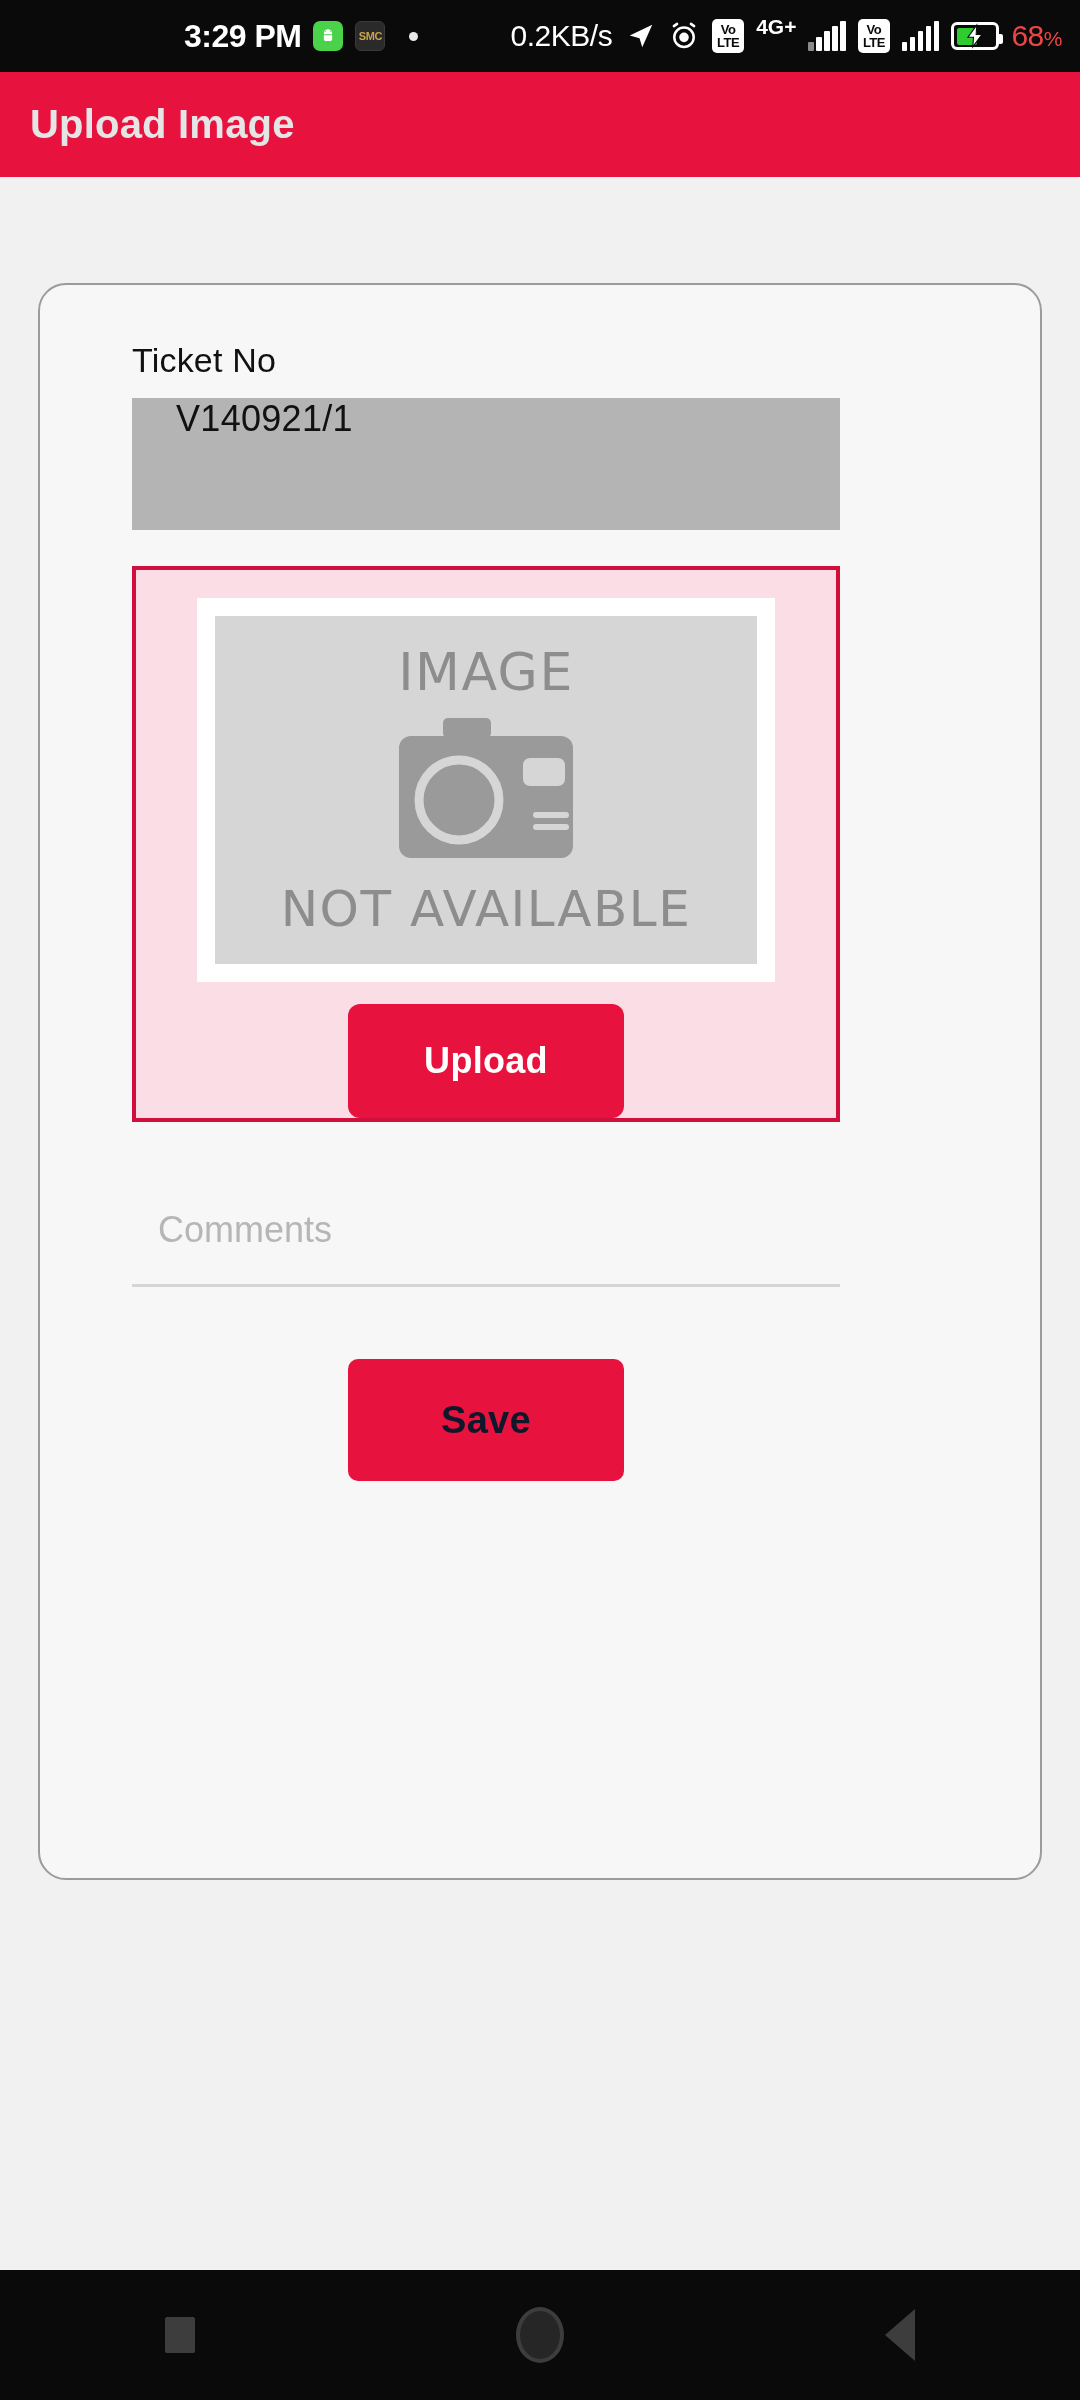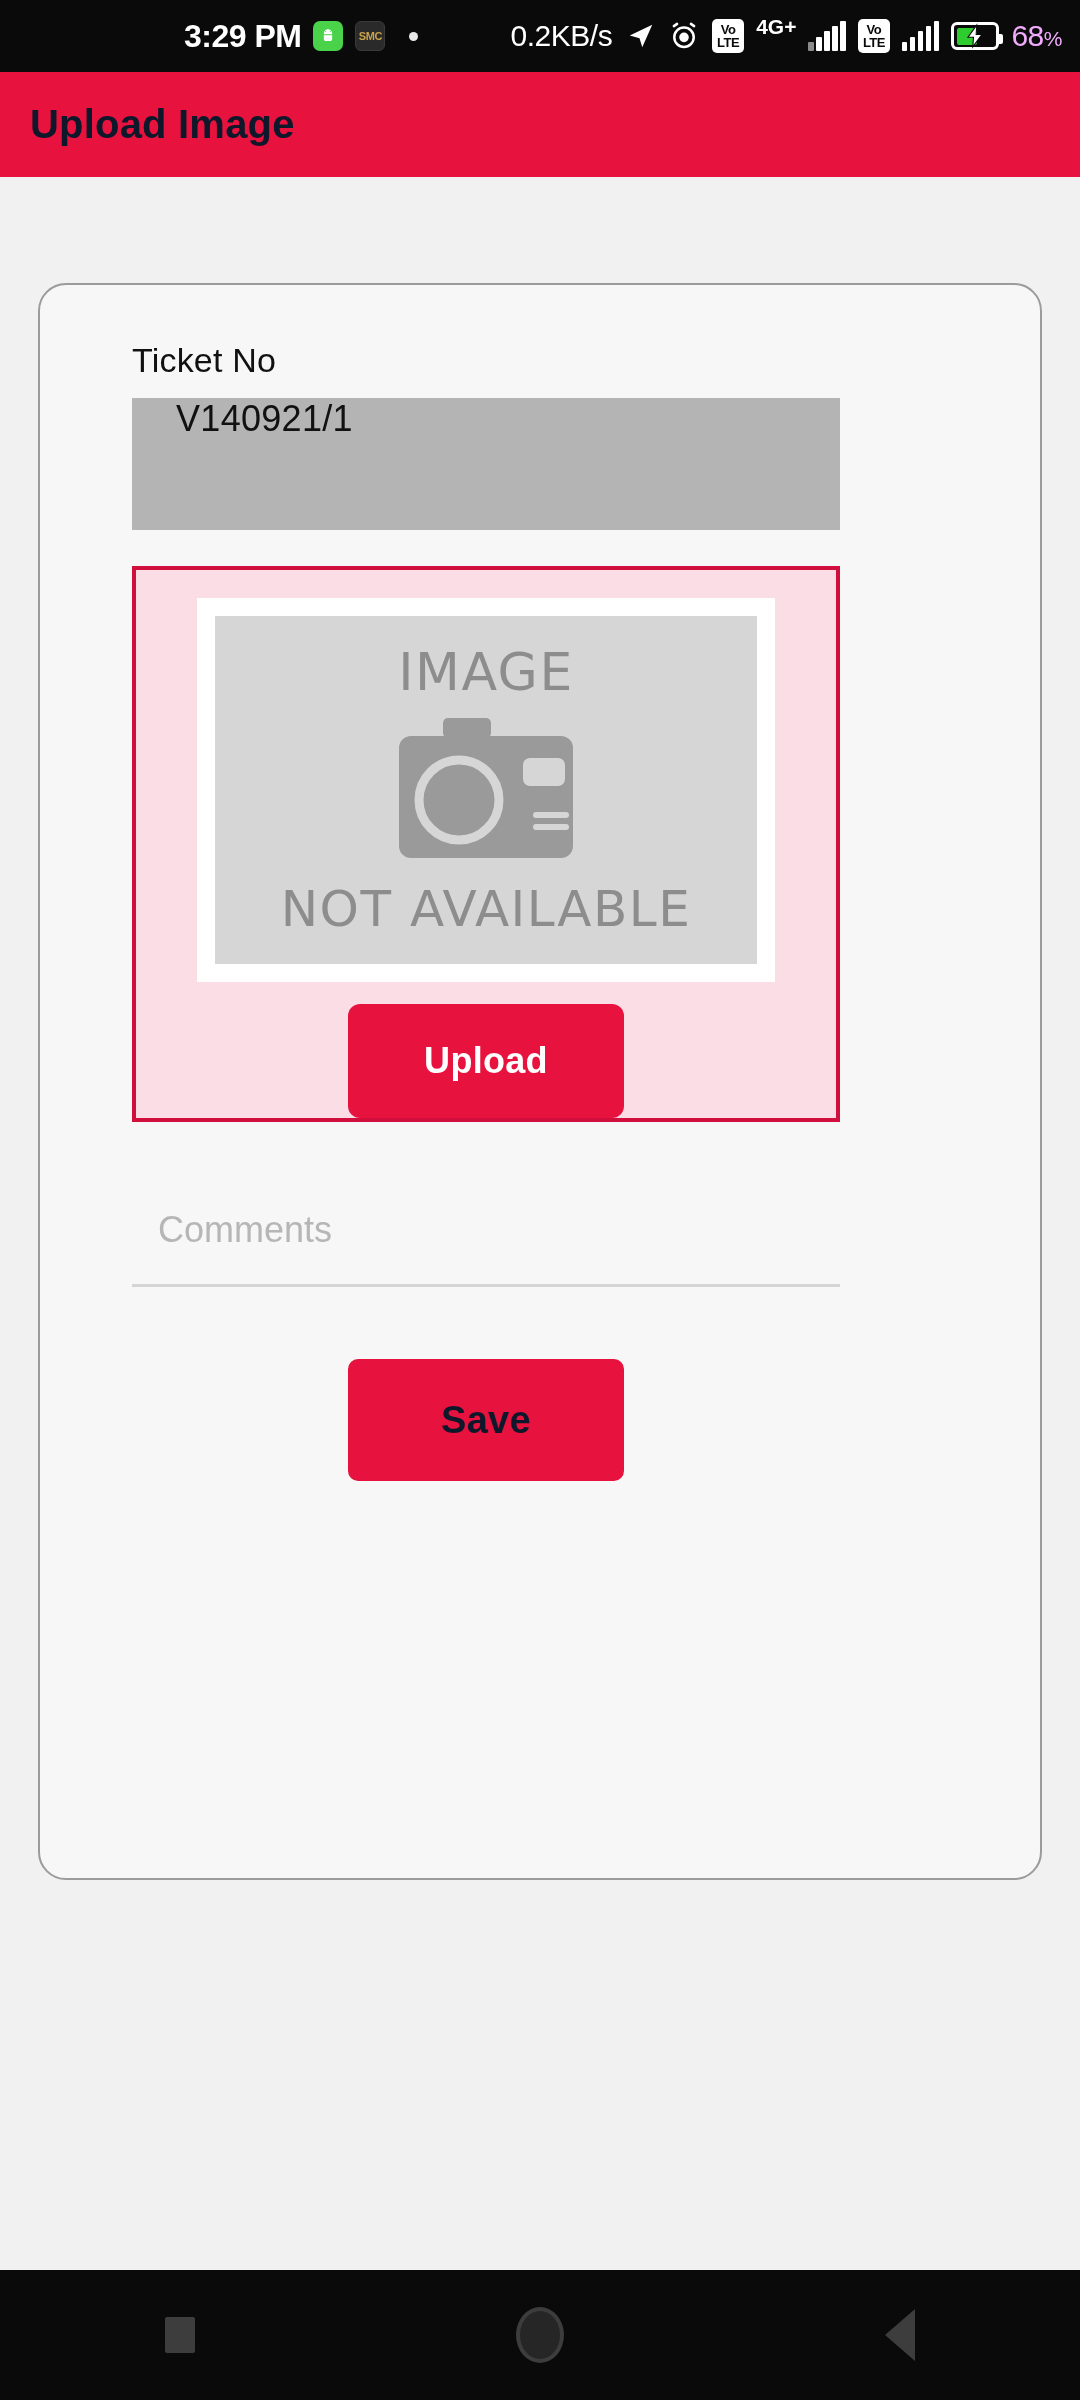--- a/index.html
+++ b/index.html
@@ -54,30 +54,30 @@
   }
   .batt:after {
     content:""; position:absolute; right:-7px; top:9px;
     width:4px; height:10px; background:#ffffff; border-radius:0 2px 2px 0;
   }
   .batt .fill { width:55%; height:100%; background:#2fcc2f; border-radius:2px; }
   .batt .bolt {
     position:absolute; left:50%; top:50%; transform:translate(-50%,-50%);
     width:26px; height:26px;
   }
-  .sb-pct { color:#f0abfc; font-size:30px; font-weight:500; letter-spacing:-0.5px; }
+  .sb-pct { color:#ef4444; font-size:30px; font-weight:500; letter-spacing:-0.5px; }
   .sb-pct small { font-size:21px; }
 
   
   .appbar {
     position:absolute; top:72px; left:0; width:1080px; height:105px;
     background:#e8123f; display:flex; align-items:center; padding-left:30px;
   }
   .appbar-title {
-    color:#0f172a; font-size:40px; font-weight:700; letter-spacing:0.2px;
+    color:#e5e5e5; font-size:40px; font-weight:700; letter-spacing:0.2px;
   }
 
   
   .card {
     position:absolute; left:38px; top:283px; width:1004px; height:1597px;
     background:#f7f7f7; border:2px solid #9b9b9b; border-radius:28px;
   }
   .card-inner { padding:56px 68px 0 92px; }
 
   .field-label {

